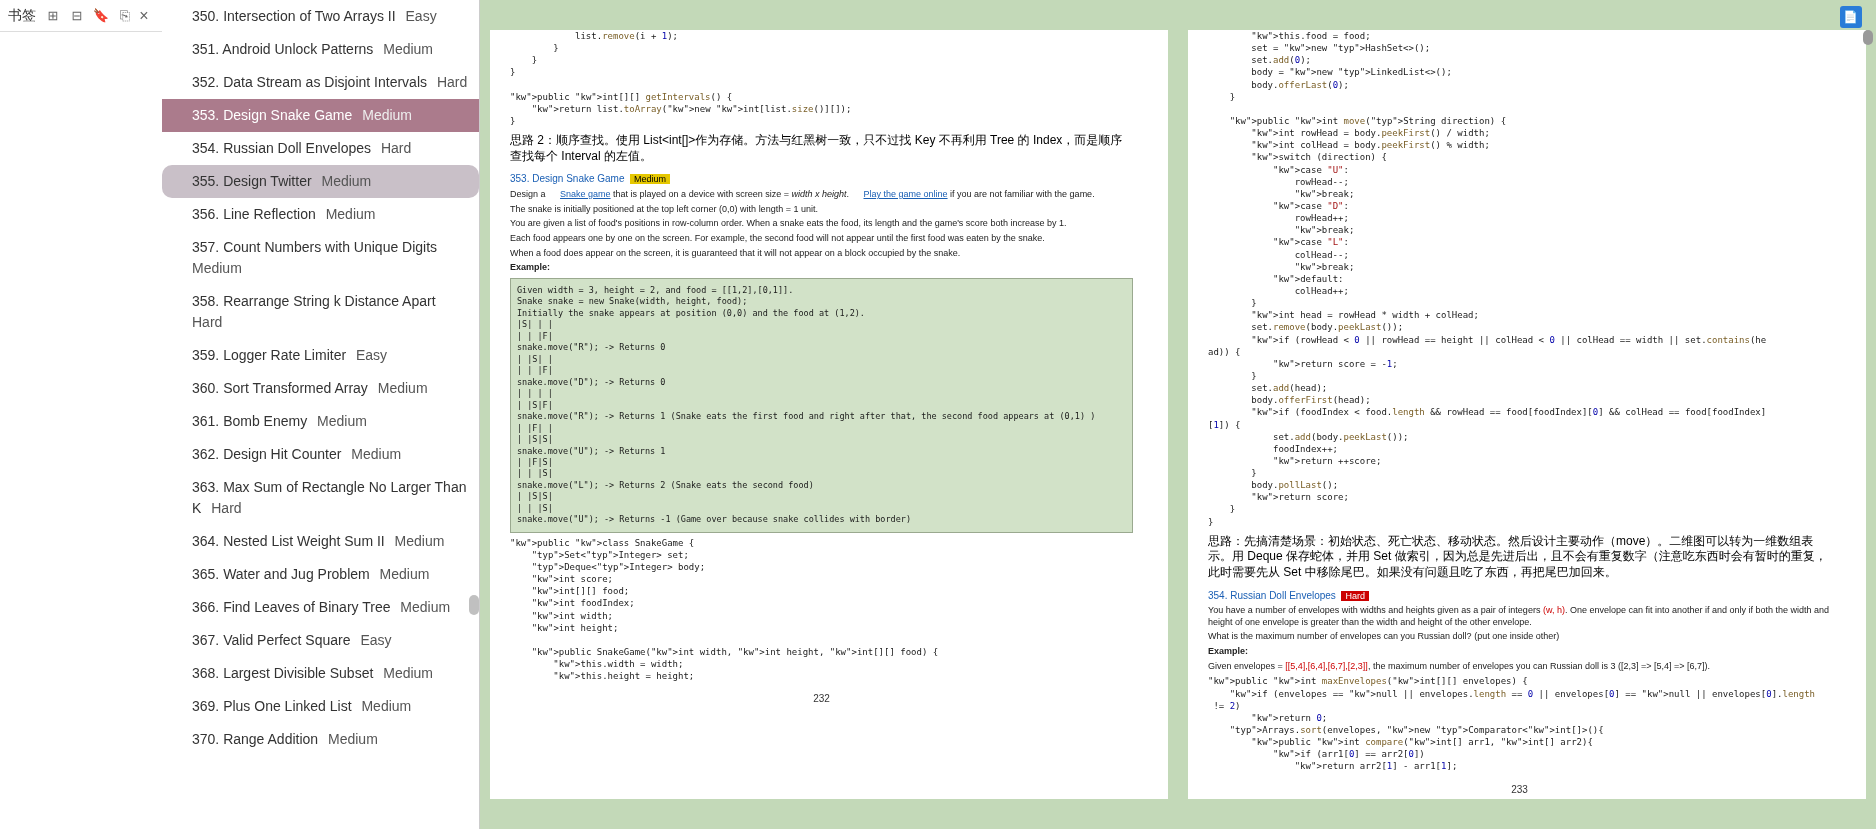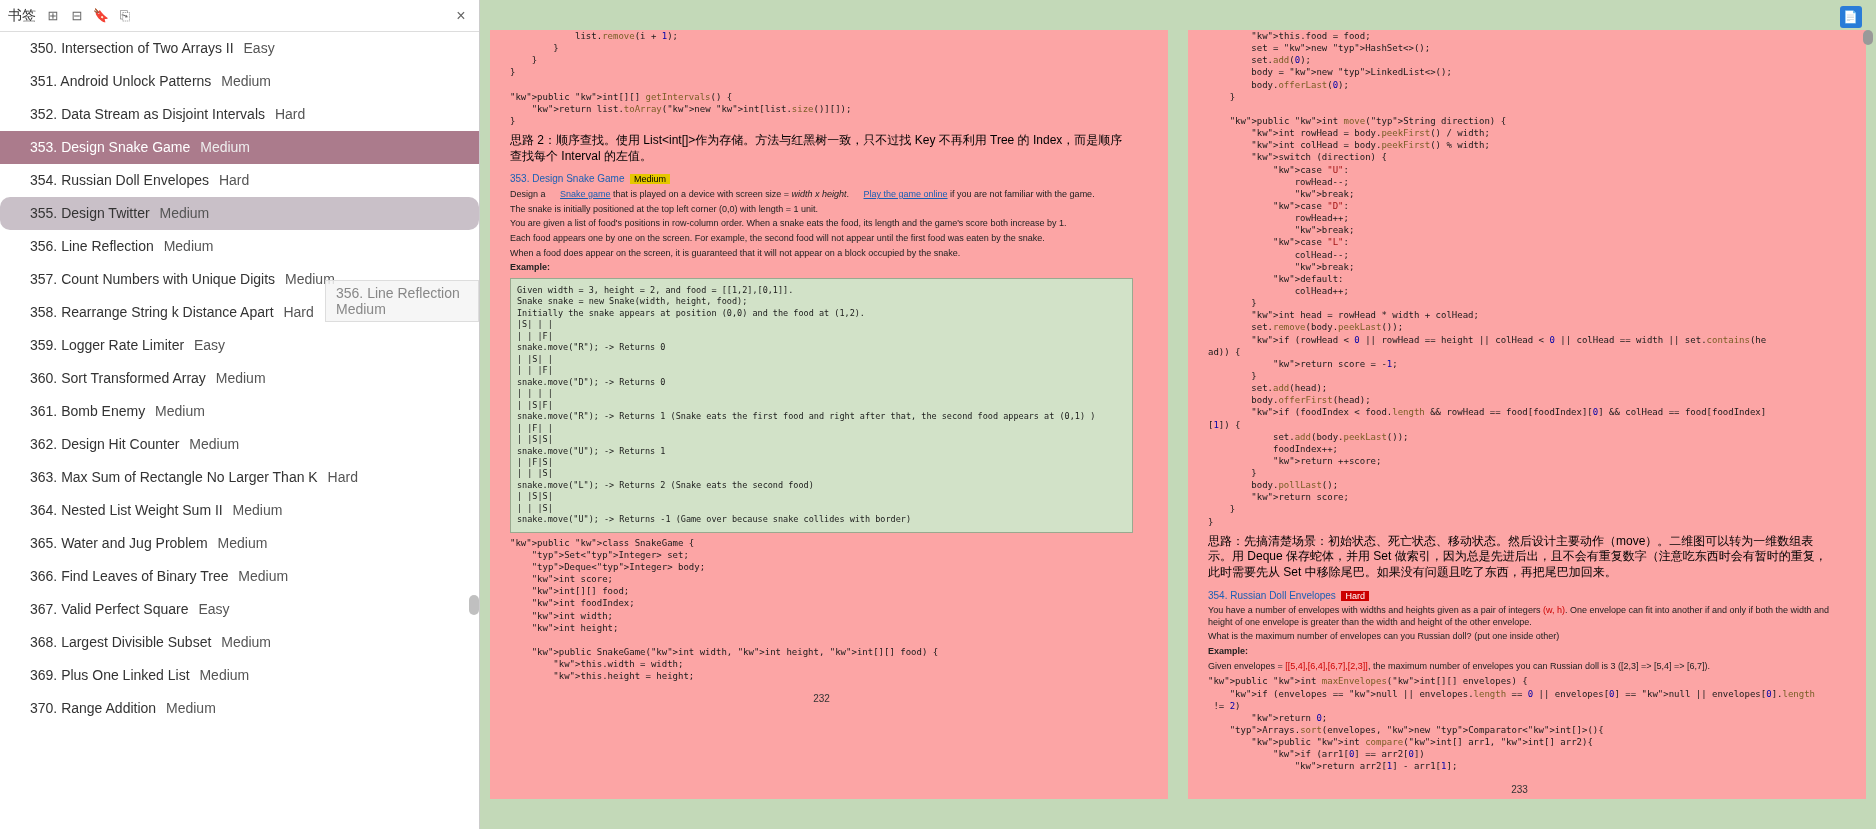--- a/index.html
+++ b/index.html
@@ -1,39 +1,39 @@
 <!DOCTYPE html>
 <html><head>
 <meta charset="utf-8">
 <style>
   * { margin: 0; padding: 0; box-sizing: border-box; }
   body { font-family: "Microsoft YaHei", Arial, sans-serif; background: #fff; overflow: hidden; }
   .app { display: flex; height: 829px; width: 1876px; }
   
   
-  .sidebar { width: 480px; border-right: 1px solid #ccc; display: flex; flex-direction: column; background: #fff; position: relative; }
+  .sidebar { width: 480px; border-right: 1px solid #ccc; display: flex; flex-direction: row; background: #fff; position: relative; }
   .sidebar-header { display: flex; align-items: center; padding: 4px 8px; border-bottom: 1px solid #ddd; height: 32px; }
   .sidebar-title { font-size: 14px; color: #333; margin-right: 8px; }
   .sidebar-icons { display: flex; gap: 6px; }
   .sidebar-icon { width: 18px; height: 18px; display: flex; align-items: center; justify-content: center; color: #666; cursor: pointer; font-size: 13px; }
   .sidebar-close { margin-left: auto; font-size: 16px; color: #666; cursor: pointer; width: 20px; text-align: center; }
   .bookmark-list { flex: 1; overflow-y: auto; position: relative; }
   .bookmark-item { padding: 6px 4px 6px 30px; font-size: 14px; color: #333; cursor: pointer; line-height: 1.5; }
   .bookmark-item.selected { background: #ab7b8c; color: #fff; }
   .bookmark-item.highlighted { background: #c9c0c8; border-radius: 10px; }
   .bookmark-title { font-weight: normal; }
   .bookmark-diff { color: #555; margin-left: 6px; }
   .bookmark-item.selected .bookmark-diff { color: #eee; }
   .bookmark-item.highlighted .bookmark-diff { color: #555; }
   .tooltip-ghost { position: absolute; left: 325px; top: 248px; background: rgba(245,245,245,0.85); border: 1px solid #ddd; padding: 4px 10px; font-size: 14px; color: #888; pointer-events: none; z-index: 10; }
   .sidebar-scroll-thumb { position: absolute; right: 0; top: 595px; width: 10px; height: 20px; background: #c0c0c0; border-radius: 5px; }
   
   
   .content { flex: 1; background: #c3d9b8; overflow: hidden; position: relative; display: flex; }
-  .page { width: 520px; margin: 30px 10px; background: #fca5a5; font-size: 9px; line-height: 1.35; color: #1a1a1a; padding: 0 20px; }
+  .page { width: 520px; margin: 30px 10px; background: #ffffff; font-size: 9px; line-height: 1.35; color: #1a1a1a; padding: 0 20px; }
   .page-left { flex: 1; padding-right: 35px; }
   .page-right { flex: 1; padding-left: 20px; padding-right: 35px; }
   
   .code-line { font-family: Consolas, monospace; font-size: 9px; white-space: pre; color: #1a1a1a; }
   .num { color: #00a; }
   .str { color: #a31515; }
   .fn { color: #795e26; }
   
   .chinese-text { font-size: 12px; color: #000; margin: 6px 0; line-height: 1.3; }
   .problem-title { font-size: 10px; color: #1a5fb4; margin-top: 8px; }

